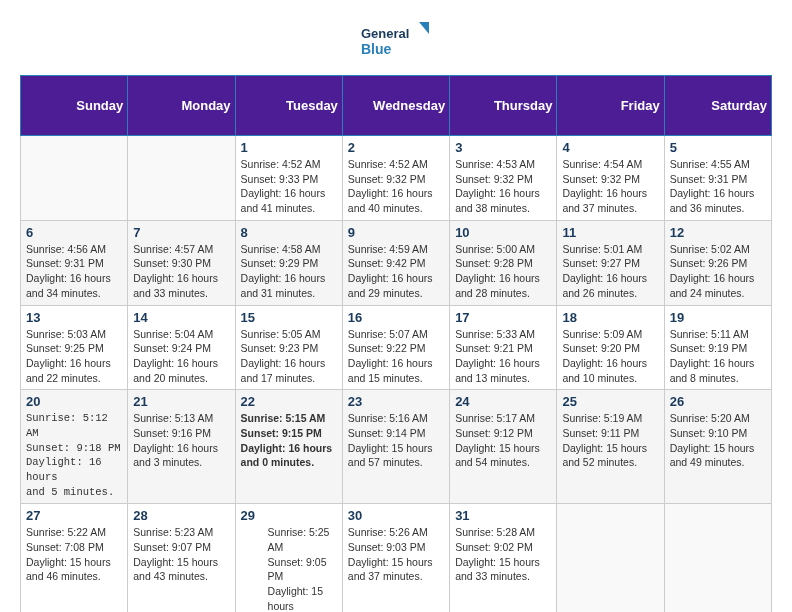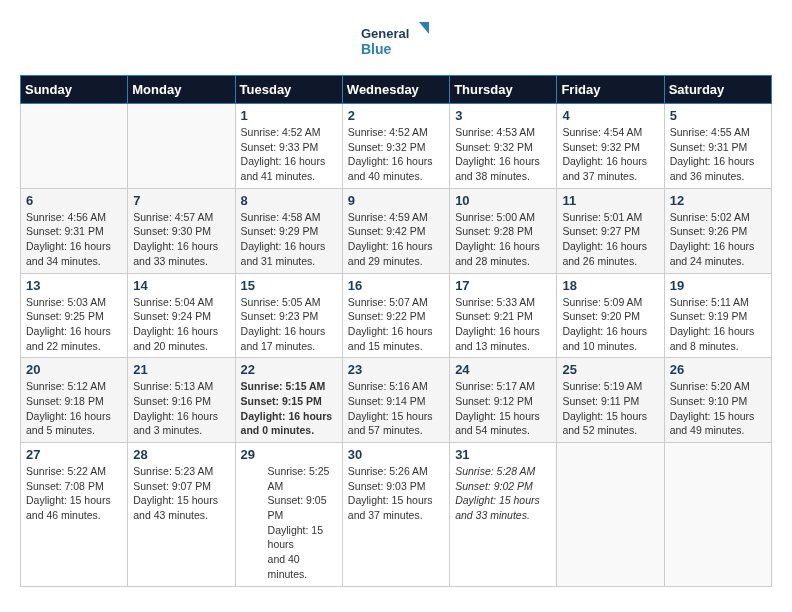--- a/index.html
+++ b/index.html
@@ -35,26 +35,26 @@
       font-size: 16px;
       color: #1a3a5c;
       font-weight: bold;
     }
     .calendar {
       width: 100%;
       border-collapse: collapse;
       border: 1px solid #ccc;
     }
     .calendar th {
-      background: #0f172a;
+      background: #4c1d95;
       color: #fff;
       font-size: 13px;
       font-weight: bold;
-      padding: 6px 4px;
-      text-align: left;
+      padding: 22px 4px;
+      text-align: right;
       border: 1px solid #2980b9;
     }
     .calendar td {
       vertical-align: top;
       border: 1px solid #ccc;
       padding: 4px 5px;
       width: 107px;
       min-height: 80px;
       font-size: 11px;
       color: #333;
@@ -249,21 +249,21 @@
           <span class="day-num">19</span>
           <div class="day-info" style="white-space: pre-line;">Sunrise: 5:11 AM
 Sunset: 9:19 PM
 Daylight: 16 hours
 and 8 minutes.</div>
         </td>
       </tr>
       <tr>
         <td>
           <span class="day-num">20</span>
-          <div class="day-info" style="white-space: pre-line;">Sunrise: 5:12 AM
+          <div class="day-info" style="white-space: pre-line; font-family: Liberation Mono, monospace;">Sunrise: 5:12 AM
 Sunset: 9:18 PM
 Daylight: 16 hours
 and 5 minutes.</div>
         </td>
         <td>
           <span class="day-num">21</span>
           <div class="day-info" style="white-space: pre-line;">Sunrise: 5:13 AM
 Sunset: 9:16 PM
 Daylight: 16 hours
 and 3 minutes.</div>
@@ -328,21 +328,21 @@
         </td>
         <td>
           <span class="day-num">30</span>
           <div class="day-info" style="white-space: pre-line;">Sunrise: 5:26 AM
 Sunset: 9:03 PM
 Daylight: 15 hours
 and 37 minutes.</div>
         </td>
         <td>
           <span class="day-num">31</span>
-          <div class="day-info" style="white-space: pre-line; font-style: italic;">Sunrise: 5:28 AM
+          <div class="day-info" style="white-space: pre-line;">Sunrise: 5:28 AM
 Sunset: 9:02 PM
 Daylight: 15 hours
 and 33 minutes.</div>
         </td>
         <td class="empty-cell"></td>
         <td class="empty-cell"></td>
       </tr>
     </tbody>
 </table>
 

